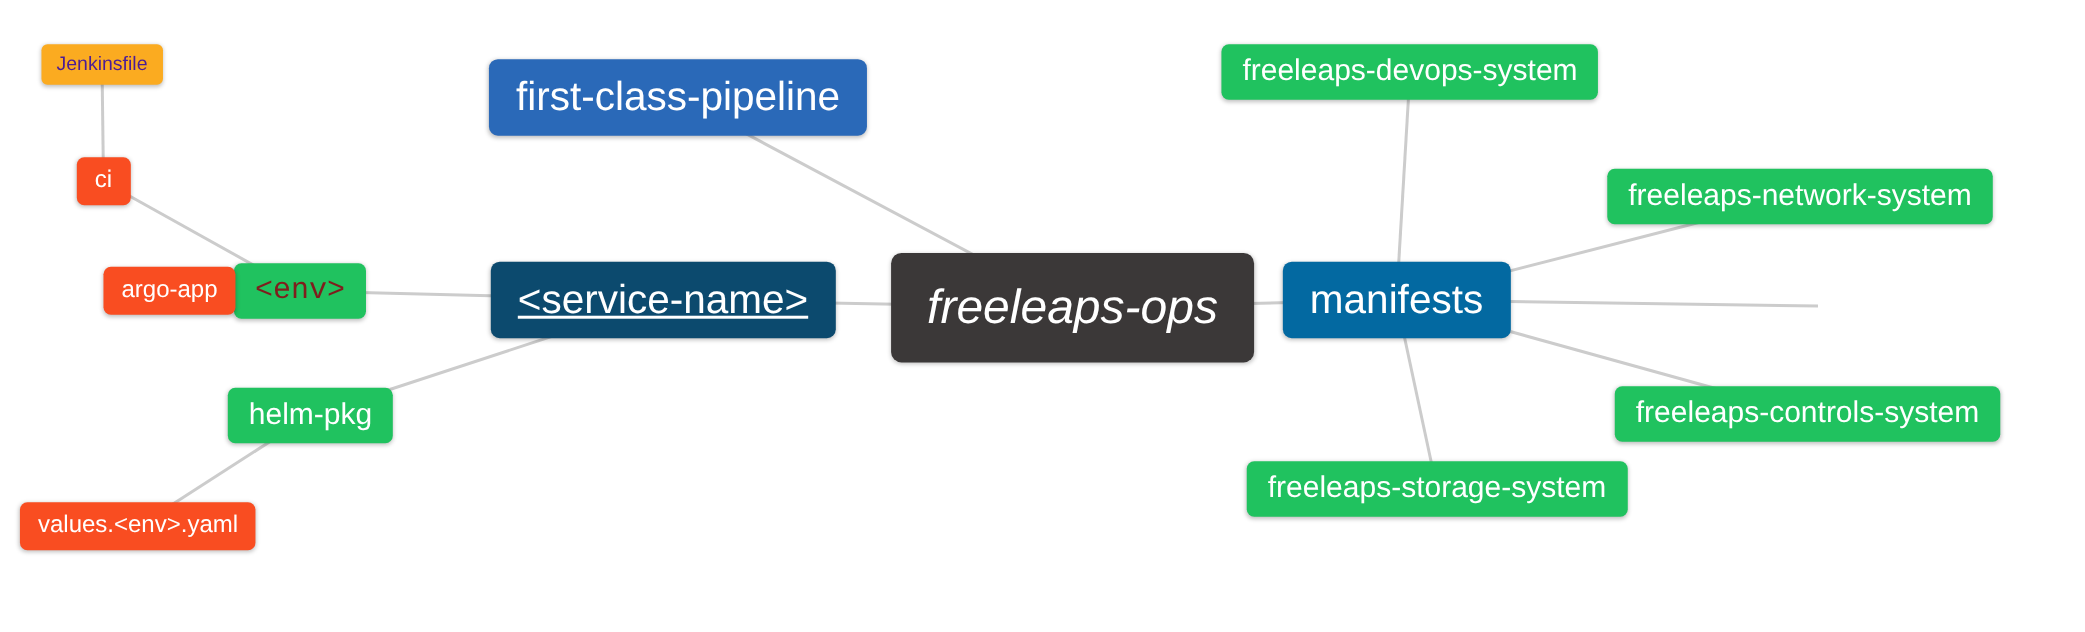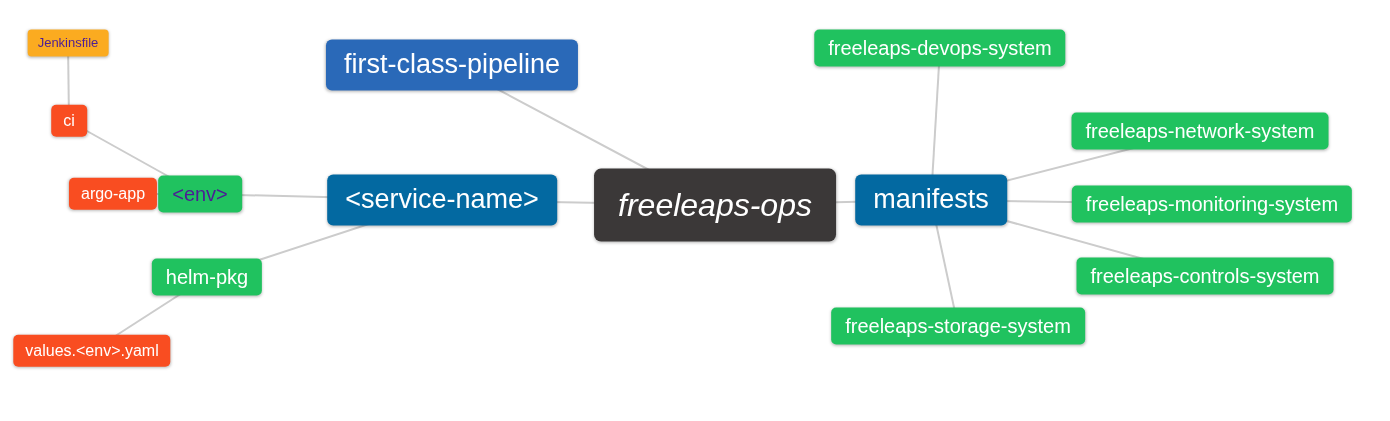--- a/index.html
+++ b/index.html
@@ -54,26 +54,25 @@
       <line x1="69" y1="121" x2="68" y2="43" stroke="#cccccc" stroke-width="2"></line>
       <line x1="207" y1="277" x2="92" y2="351" stroke="#cccccc" stroke-width="2"></line>
       <line x1="931" y1="200" x2="940" y2="48" stroke="#cccccc" stroke-width="2"></line>
       <line x1="931" y1="200" x2="1200" y2="131" stroke="#cccccc" stroke-width="2"></line>
       <line x1="931" y1="200" x2="1212" y2="204" stroke="#cccccc" stroke-width="2"></line>
       <line x1="931" y1="200" x2="1205" y2="276" stroke="#cccccc" stroke-width="2"></line>
       <line x1="931" y1="200" x2="958" y2="326" stroke="#cccccc" stroke-width="2"></line>
     </svg>
 <div class="node depth0" style="left: 715px; top: 205px; background: rgb(59, 56, 56); color: rgb(255, 255, 255); font-style: italic;">freeleaps-ops</div>
     <div class="node depth1" style="left: 452px; top: 65px; background: rgb(42, 105, 184); color: rgb(255, 255, 255);">first-class-pipeline</div>
-    <div class="node depth1" style="left: 442px; top: 200px; background: #0369a1; color: rgb(255, 255, 255);">&lt;service-name&gt;</div>
+    <div class="node depth1" style="left: 442px; top: 200px; background: #0c4a6e; color: rgb(255, 255, 255); text-decoration: underline;">&lt;service-name&gt;</div>
     <div class="node depth1" style="left: 931px; top: 200px; background: #0369a1; color: rgb(255, 255, 255);">manifests</div>
-    <div class="node depth2" style="left: 200px; top: 194px; background: rgb(32, 194, 95); color: #4c1d95;">&lt;env&gt;</div>
+    <div class="node depth2" style="left: 200px; top: 194px; background: rgb(32, 194, 95); color: #7f1d1d; font-family: Liberation Mono, monospace;">&lt;env&gt;</div>
     <div class="node depth2" style="left: 207px; top: 277px; background: rgb(32, 194, 95); color: rgb(255, 255, 255);">helm-pkg</div>
     <div class="node depth3" style="left: 69px; top: 121px; background: rgb(249, 77, 33); color: rgb(255, 255, 255);">ci</div>
     <div class="node depth3" style="left: 77px; top: 194px; background: rgb(249, 77, 33); color: rgb(255, 255, 255); margin-left: 36px;">argo-app</div>
     <div class="node depth3" style="left: 92px; top: 351px; background: rgb(249, 77, 33); color: rgb(255, 255, 255);">values.&lt;env&gt;.yaml</div>
     <div class="node depth4" style="left: 68px; top: 43px; background: rgb(251, 171, 32); color: #4c1d95;">Jenkinsfile</div>
     <div class="node depth2" style="left: 940px; top: 48px; background: rgb(32, 194, 95); color: rgb(255, 255, 255);">freeleaps-devops-system</div>
     <div class="node depth2" style="left: 1200px; top: 131px; background: rgb(32, 194, 95); color: rgb(255, 255, 255);">freeleaps-network-system</div>
-    <div class="node depth2" style="left: 1212px; top: 204px; background: rgb(32, 194, 95); color: rgb(255, 255, 255);">freeleaps-monitoring-system</div>
     <div class="node depth2" style="left: 1205px; top: 276px; background: rgb(32, 194, 95); color: rgb(255, 255, 255);">freeleaps-controls-system</div>
     <div class="node depth2" style="left: 958px; top: 326px; background: rgb(32, 194, 95); color: rgb(255, 255, 255);">freeleaps-storage-system</div>
   </div>
 
 </body></html>

